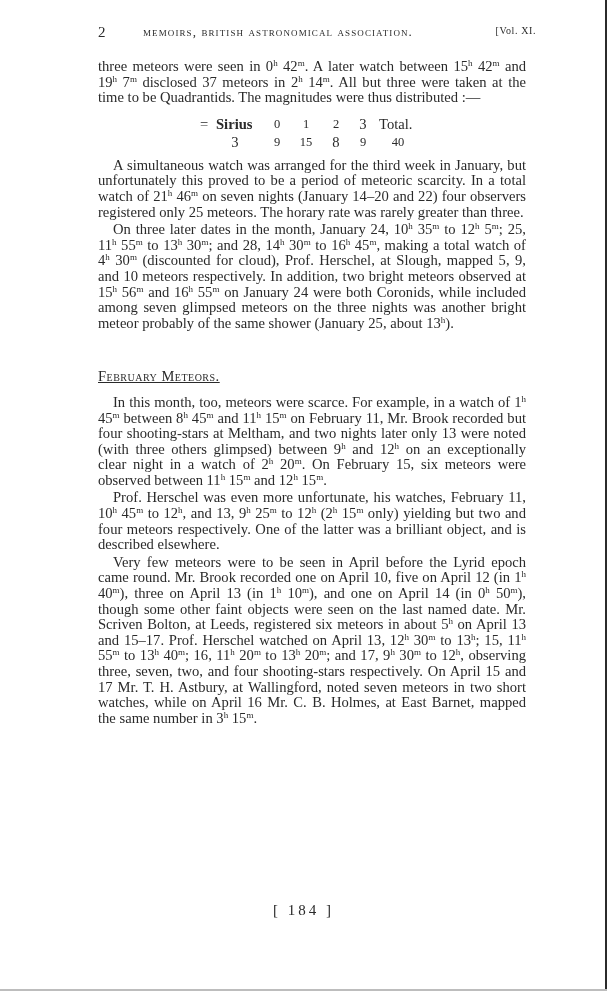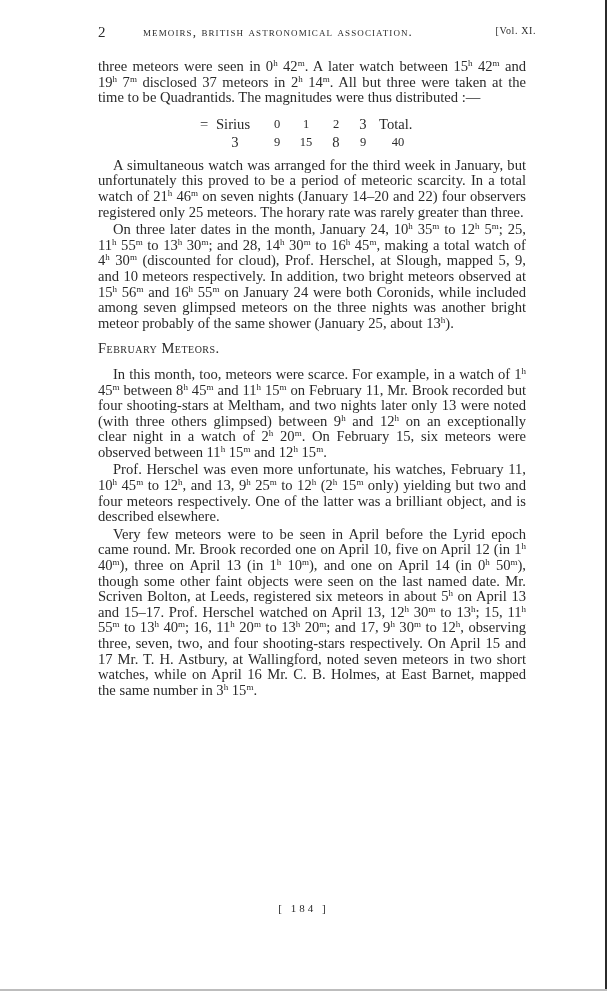--- a/index.html
+++ b/index.html
@@ -34,45 +34,45 @@
 
     .mag-table {
       position: relative; height: 38px; margin: 10px 0 4px 0;
       font-size: 14.6px; line-height: 17px;
     }
     .mag-table .cell { position: absolute; text-align: center; white-space: nowrap; }
     .mag-table .r1 { top: 0; }
     .mag-table .r2 { top: 18px; }
 
     .section-heading {
-      margin: 10px 0 10px 0; font-variant: small-caps; font-size: 14.5px; letter-spacing: 0.5px;
+      margin: 38px 0 10px 0; font-variant: small-caps; font-size: 14.5px; letter-spacing: 0.5px; text-decoration: underline;
     }
     .footer-sig {
       position: absolute; top: 902px; left: 0; width: 607px; text-align: center;
-      font-size: 11px; letter-spacing: 3px;
+      font-size: 15px; letter-spacing: 3px;
     }
   </style>
 </head>
 <body>
 
 <div class="page-border-right"></div>
 <div class="page-border-bottom"></div>
 
 <div class="running-head">
   <span class="pgnum">2</span>
   <span class="journal">MEMOIRS, BRITISH ASTRONOMICAL ASSOCIATION.</span>
   <span class="vol">[Vol. XI.</span>
 </div>
 
 <div class="body-text">
   <p class="para noindent">three meteors were seen in 0<sup>h</sup> 42<sup>m</sup>. A later watch between 15<sup>h</sup> 42<sup>m</sup> and 19<sup>h</sup> 7<sup>m</sup> disclosed 37 meteors in 2<sup>h</sup> 14<sup>m</sup>. All but three were taken at the time to be Quadrantids. The magnitudes were thus distributed :—</p>
 
   <div class="mag-table">
     <span class="cell r1" style="left:102px;">=</span>
-    <span class="cell r1" style="left:118px;">Sirius</span>
+    <span class="cell r1" style="left:118px;font-weight:bold;">Sirius</span>
     <span class="cell r1 osn" style="left:172px; width:14px;">0</span>
     <span class="cell r1 osn" style="left:201px; width:14px;">1</span>
     <span class="cell r1 osn" style="left:231px; width:14px;">2</span>
     <span class="cell r1" style="left:258px; width:14px;">3</span>
     <span class="cell r1" style="left:281px;">Total.</span>
     <span class="cell r2" style="left:130px; width:14px;">3</span>
     <span class="cell r2 osn" style="left:172px; width:14px;">9</span>
     <span class="cell r2 osn" style="left:198px; width:20px;">15</span>
     <span class="cell r2" style="left:231px; width:14px;">8</span>
     <span class="cell r2 osn" style="left:258px; width:14px;">9</span>

